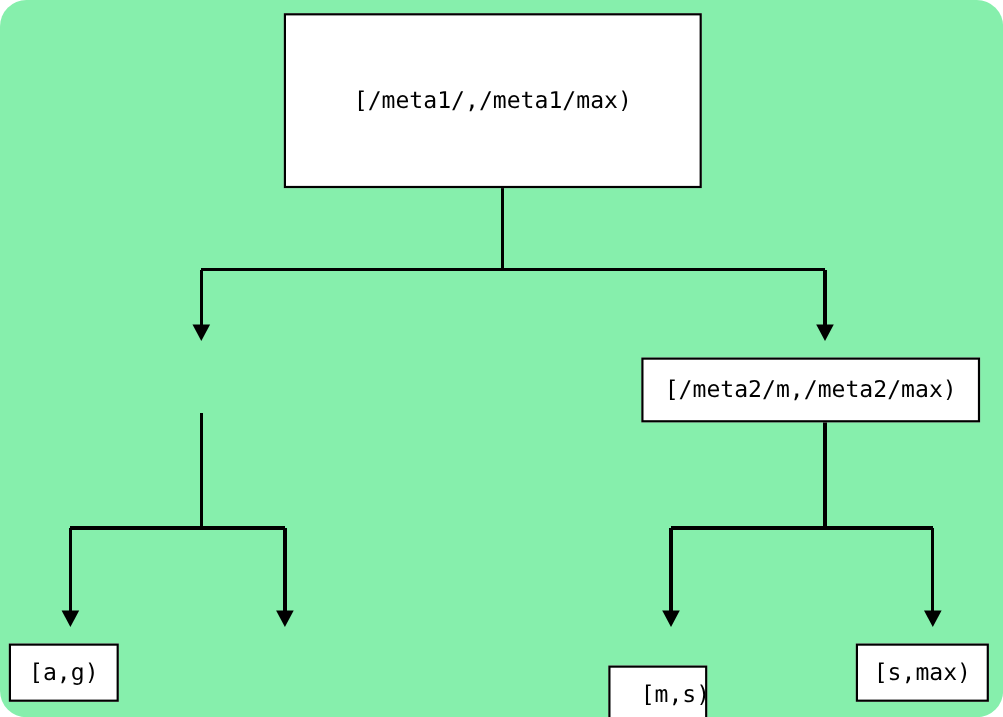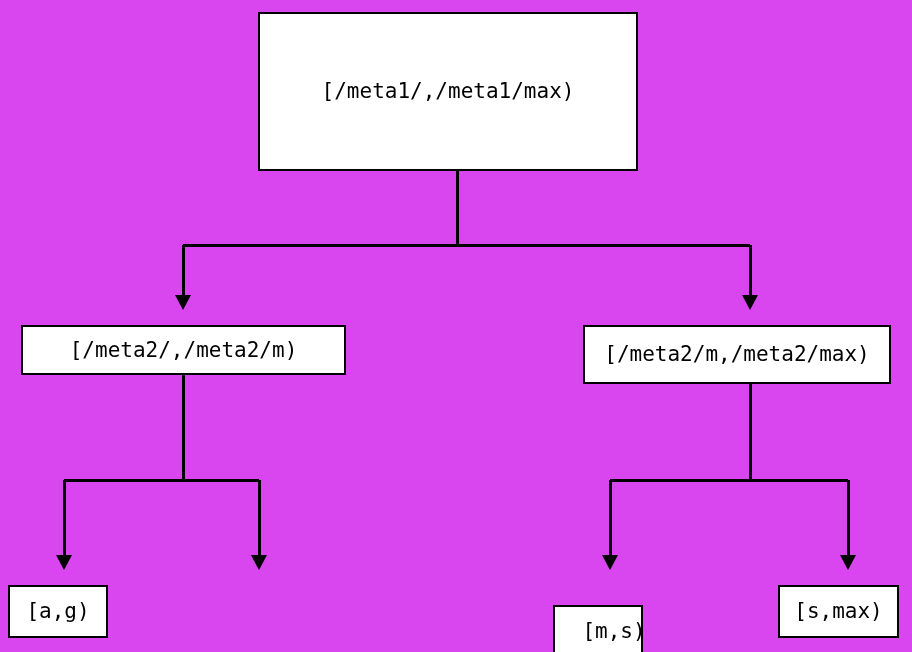--- a/index.html
+++ b/index.html
@@ -5,23 +5,24 @@
 <style>
   html, body {
     margin: 0;
     padding: 0;
     background: #ffffff;
   }
   #canvas {
     position: relative;
     width: 912px;
     height: 652px;
-    background: #d946ef;
+    background: #86efac;
     overflow: hidden;
     font-family: "DejaVu Sans Mono", "Liberation Mono", monospace;
+    border-radius: 24px;
   }
   #edge-layer {
     position: absolute;
     left: 0;
     top: 0;
     width: 912px;
     height: 652px;
     pointer-events: none;
   }
   .node {
@@ -90,23 +91,20 @@
       <polygon points="251,555 267,555 259,570"></polygon>
       <polygon points="602,555 618,555 610,570"></polygon>
       <polygon points="840,555 856,555 848,570"></polygon>
     </g>
   </svg>
 
   <div class="node root">
     <span class="node-label">[/meta1/,/meta1/max)</span>
   </div>
 
-  <div class="node mid-left">
-    <span class="node-label">[/meta2/,/meta2/m)</span>
-  </div>
 
   <div class="node mid-right">
     <span class="node-label">[/meta2/m,/meta2/max)</span>
   </div>
 
   <div class="node leaf-0">
     <span class="node-label">[a,g)</span>
   </div>
 
 

